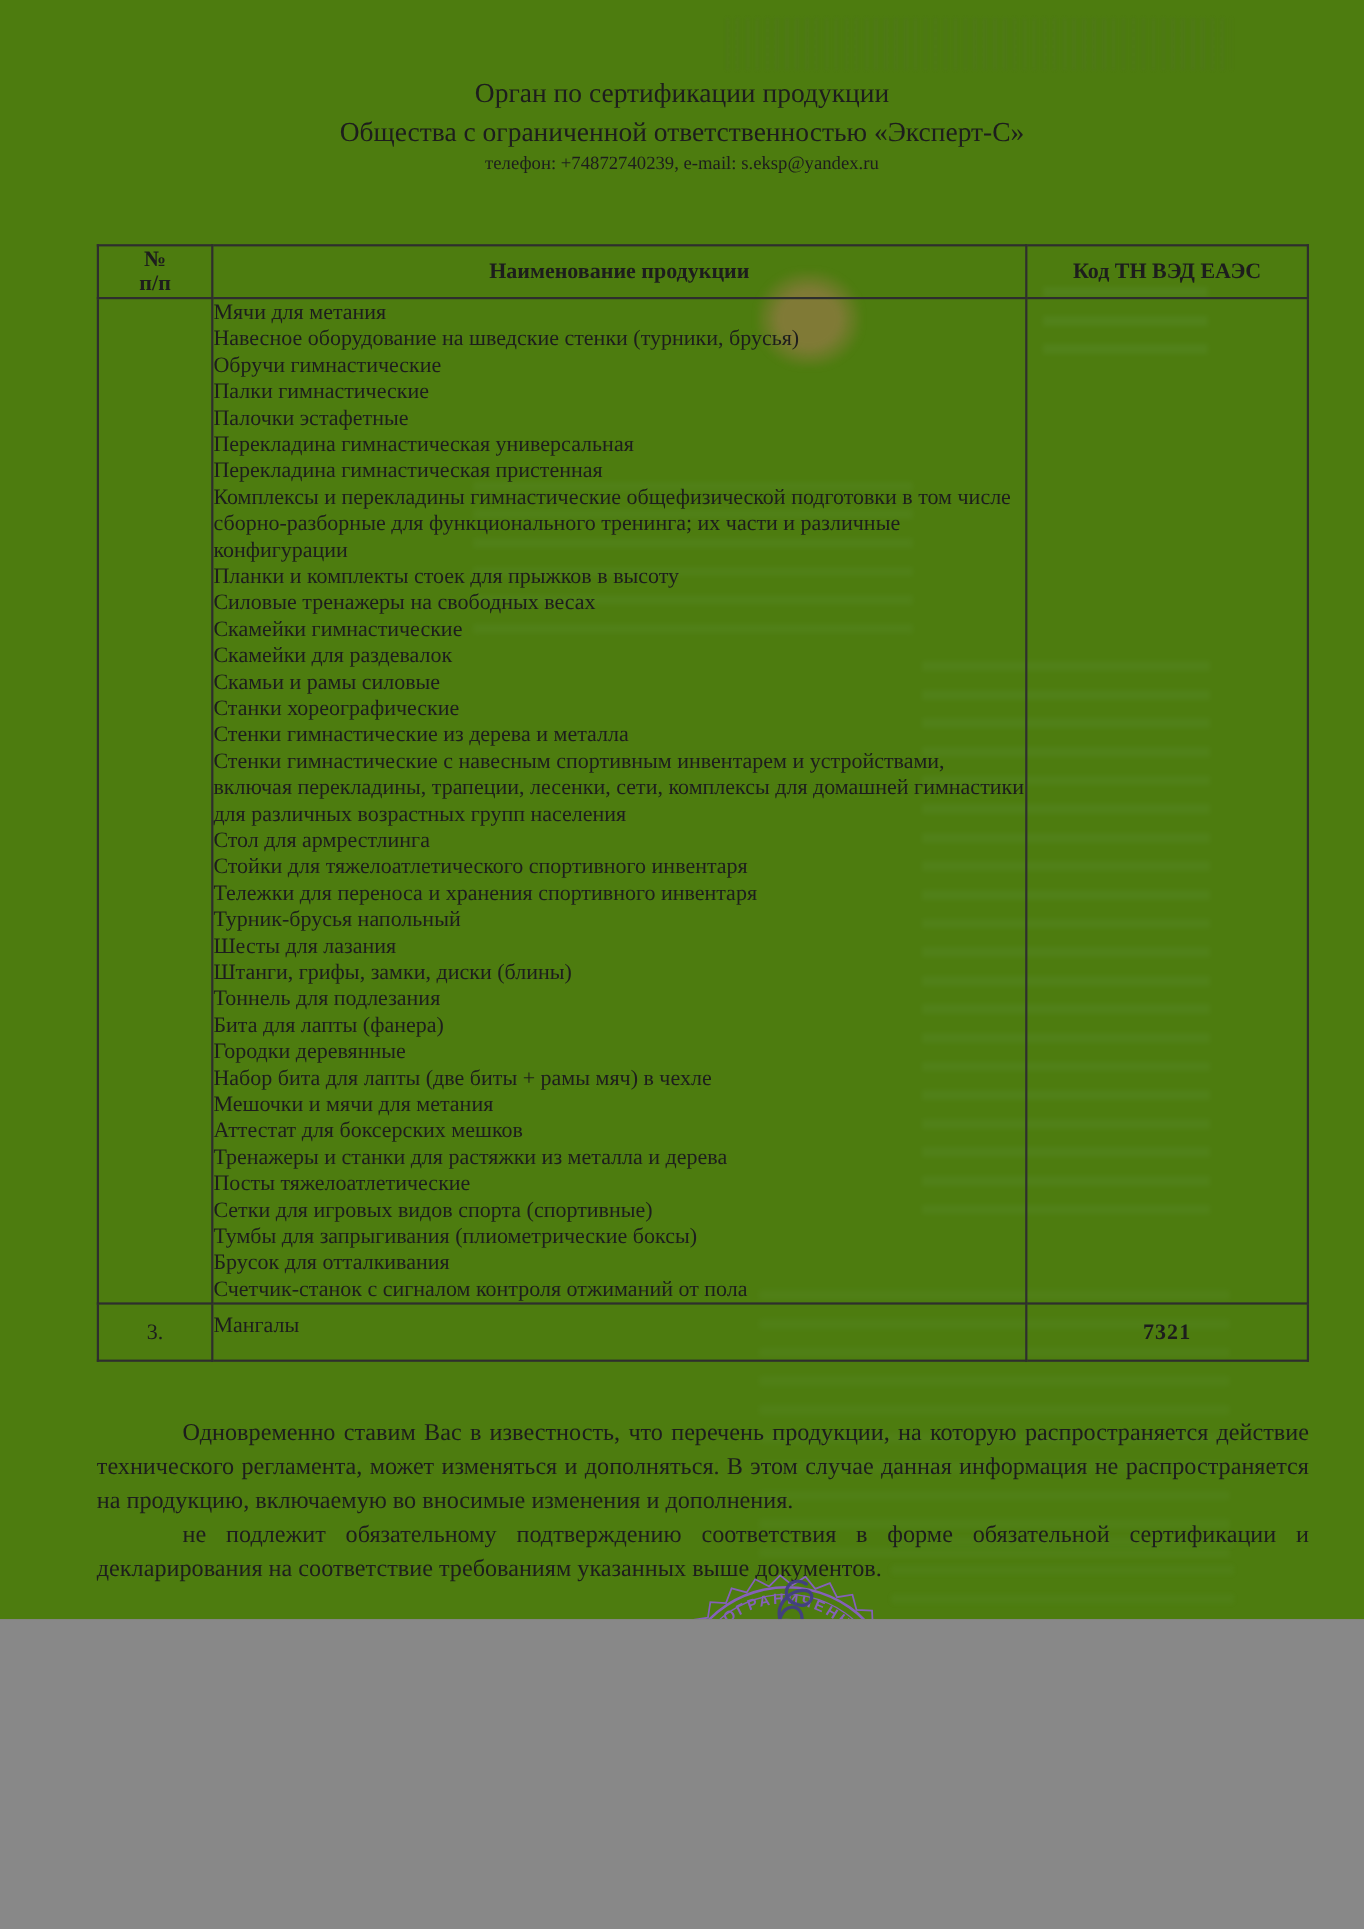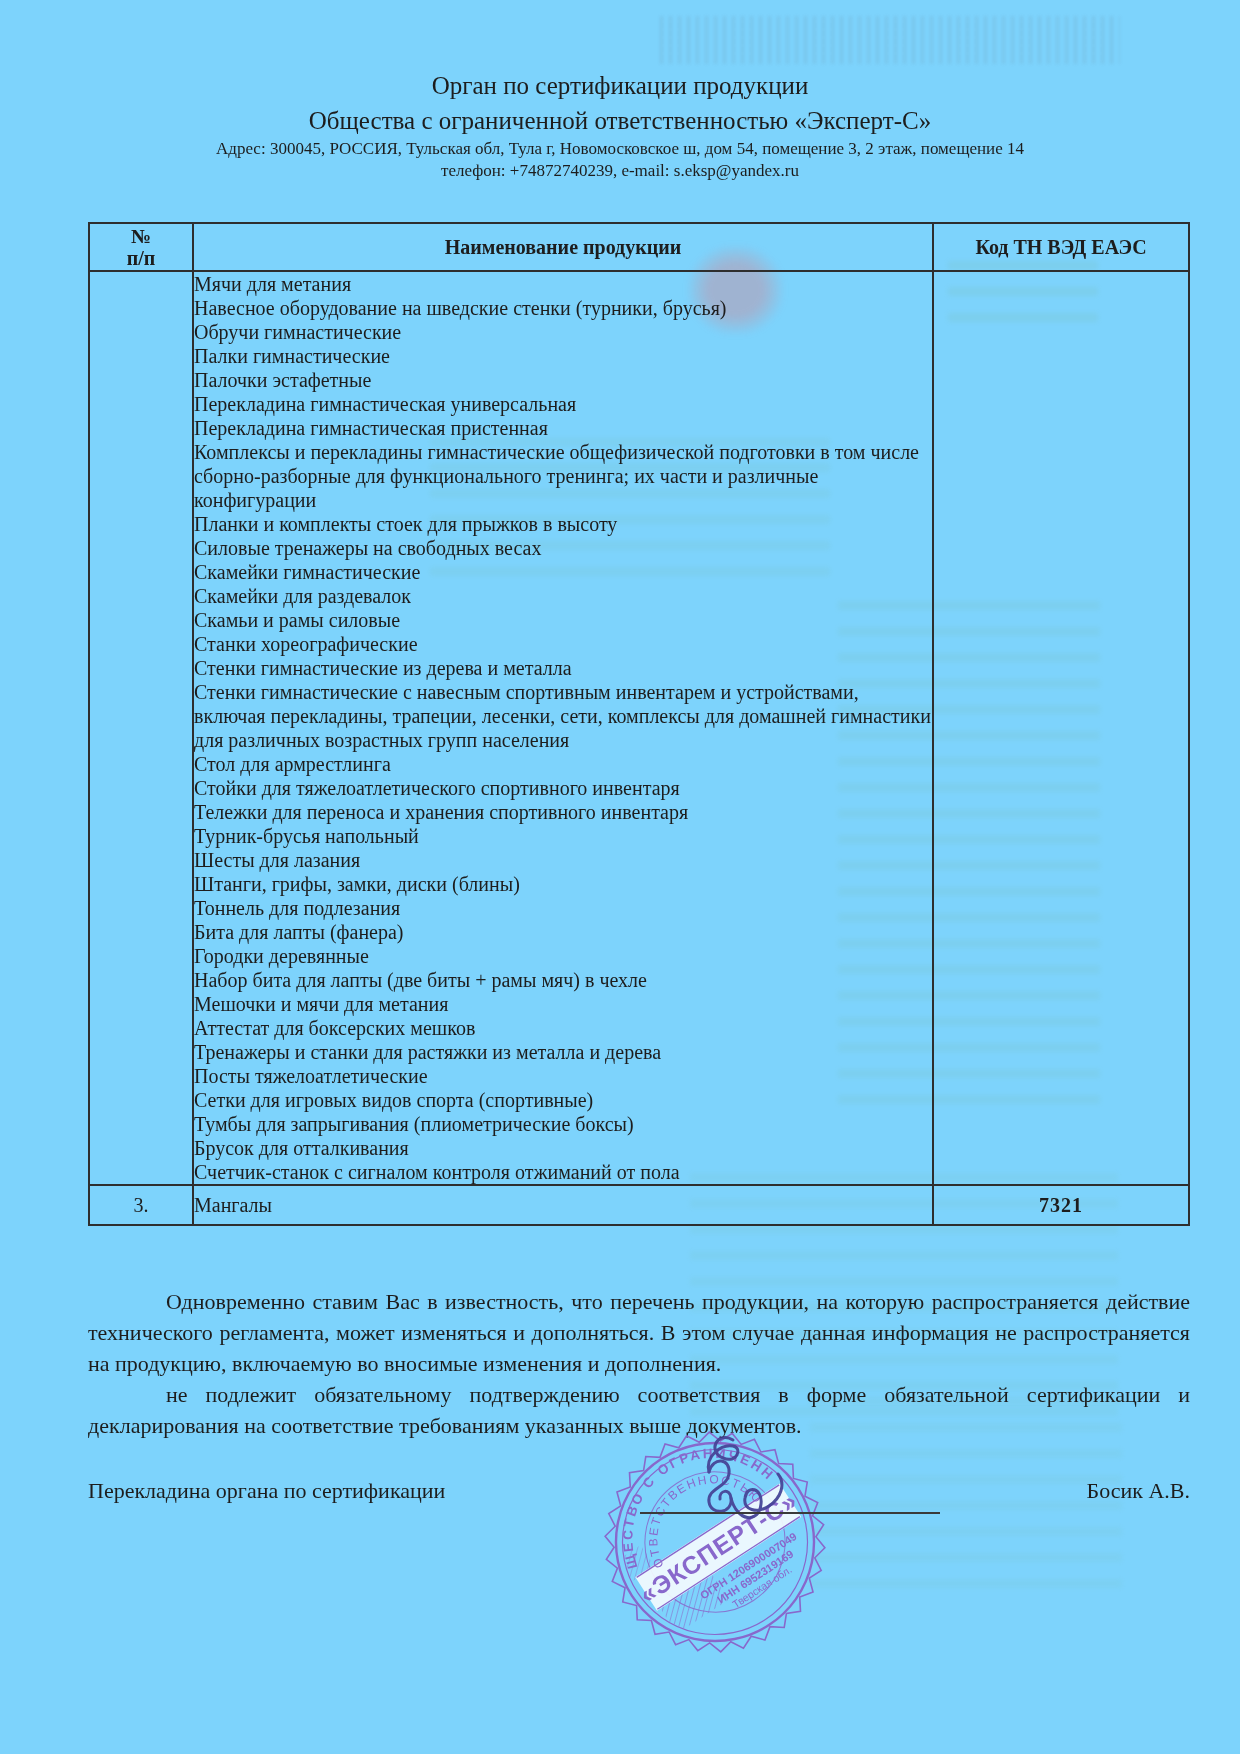--- a/index.html
+++ b/index.html
@@ -1,18 +1,18 @@
 <!DOCTYPE html>
 <html><head>
 <meta charset="utf-8">
 <style>
   html,body{margin:0;padding:0;background:#888;}
   .page{
-    position:relative; width:1240px; height:1754px; margin:0 auto;
-    background:#7dd3fc; overflow:hidden;
+    position:relative; width:1240px; height:1472px; margin:0 auto;
+    background:#4d7c0f; overflow:hidden;
     font-family:"Liberation Serif","DejaVu Serif",serif;
     color:#1d1d1d;
     text-decoration:underline;
   }
   
   .bleed{position:absolute; z-index:0; pointer-events:none;}
   .bleed-stripes{
     background:repeating-linear-gradient(0deg,
       rgba(118,172,118,.55) 0 9px, rgba(118,172,118,0) 9px 26px);
     filter:blur(2.5px);
@@ -38,21 +38,21 @@
   table.products th{
     font-size:20px; font-weight:bold; text-align:center; vertical-align:middle;
     height:46px; white-space:pre-line; line-height:22px;
   }
   col.c-num{width:104px;} col.c-name{width:740px;} col.c-code{width:256px;}
   td.cell-num{text-align:center; font-size:20px; padding-top:6px;}
   td.cell-name{padding:3px 14px;}
   td.cell-name .product-line{font-size:20px; line-height:24px;}
   td.cell-code{text-align:center; font-size:20px; font-weight:bold; padding-top:8px; letter-spacing:1px;}
   tr.row-mangal td{height:38px; vertical-align:middle;}
-  tr.row-mangal td.cell-name{vertical-align:middle; padding-top:0; padding-bottom:0;}
+  tr.row-mangal td.cell-name{vertical-align:middle; padding-top:0; padding-bottom:12px;}
   tr.row-mangal .product-line{font-size:20px;}
   
   .body-text{position:absolute; z-index:1; left:88px; top:1286px; width:1102px;}
   .body-text p{
     margin:0; font-size:22px; line-height:31px; text-align:justify; text-justify:inter-word;
     text-indent:78px;
   }
   
   .sign-row{position:absolute; z-index:3; left:88px; top:1478px; width:1102px; font-size:22px;}
   .sign-role{position:absolute; left:0; top:0;}
@@ -71,21 +71,20 @@
   <div class="bleed bleed-pink" style="left:688px; top:246px; width:95px;  height:88px;"></div>
   <div class="bleed bleed-stripes" style="left:948px; top:250px; width:150px; height:72px; opacity:.20;"></div>
   <div class="bleed bleed-stripes" style="left:430px; top:438px; width:400px; height:138px; opacity:.15;"></div>
   <div class="bleed bleed-stripes" style="left:838px; top:588px; width:262px; height:516px; opacity:.17;"></div>
   <div class="bleed bleed-stripes" style="left:690px; top:1158px; width:428px; height:258px; opacity:.13;"></div>
   <div class="bleed bleed-stripes" style="left:810px; top:1392px; width:312px; height:196px; opacity:.12;"></div>
 
   <div class="doc-header">
     <div class="h-line">Орган по сертификации продукции</div>
     <div class="h-line">Общества с ограниченной ответственностью «Эксперт-С»</div>
-    <div class="h-small">Адрес: 300045, РОССИЯ, Тульская обл, Тула г, Новомосковское ш, дом 54, помещение 3, 2 этаж, помещение 14</div>
     <div class="h-small">телефон: +74872740239, e-mail: s.eksp@yandex.ru</div>
   </div>
 
   <div class="table-wrap">
     <table class="products">
       <colgroup>
           <col class="c-num">
           <col class="c-name">
           <col class="c-code">
         </colgroup>

